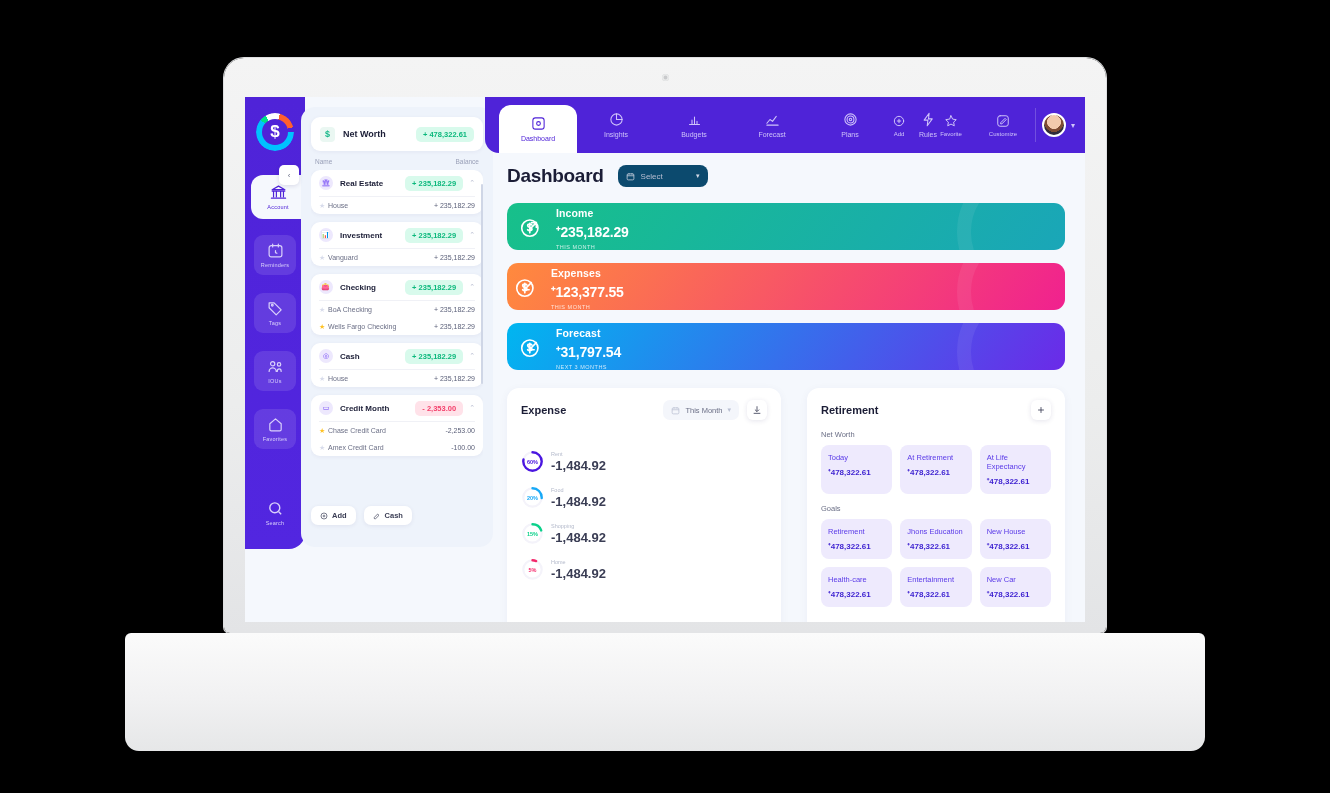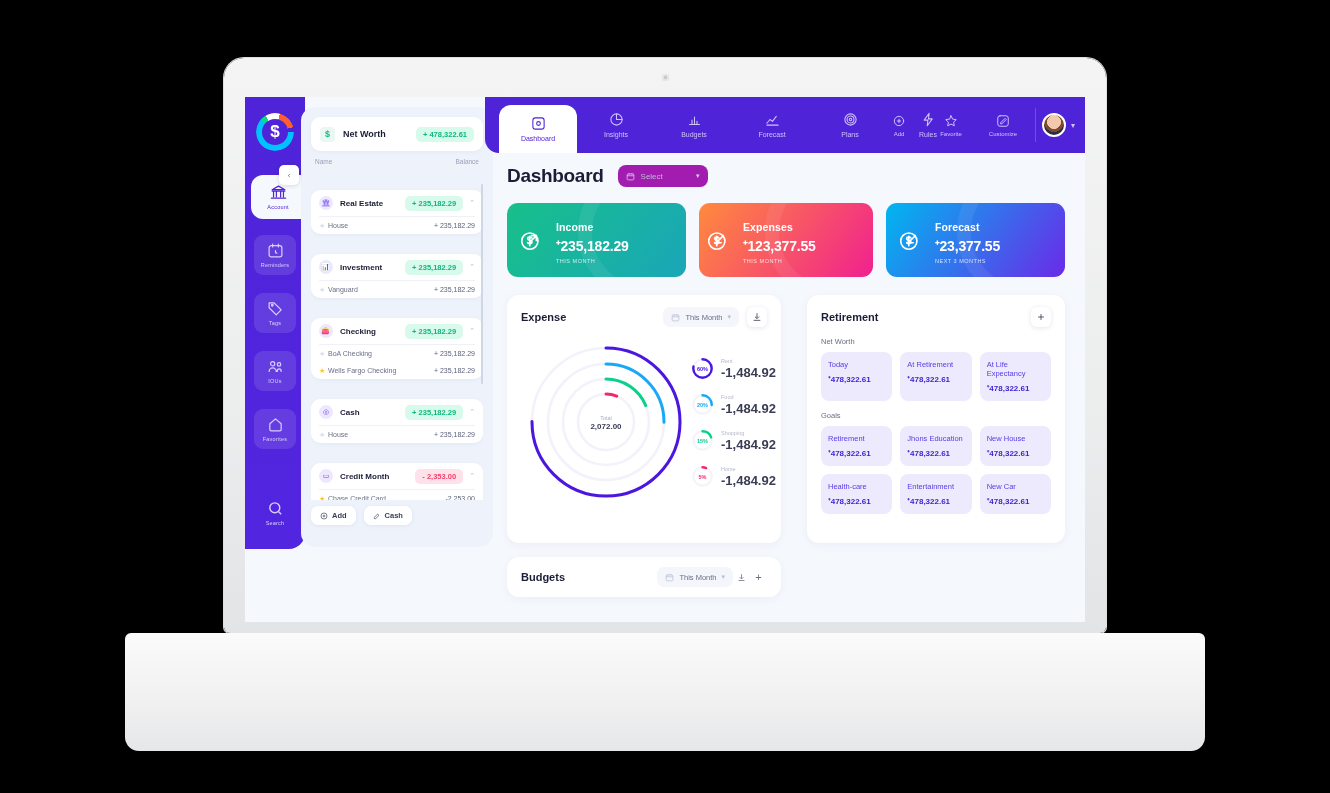--- a/index.html
+++ b/index.html
@@ -106,21 +106,21 @@
   .pill-pos { background:#d8faec; color:#0bb87c; font-size:7.5px; font-weight:bold;
     padding: 3px 7px; border-radius: 5px; }
   .pill-neg { background:#ffe2e9; color:#f43f6a; font-size:7.5px; font-weight:bold;
     padding: 3px 7px; border-radius: 5px; }
 
   .col-head { display:flex; justify-content:space-between; padding: 7px 4px 5px; }
   .col-head span { font-size: 6.5px; color: #9aa0b8; }
 
   .acct-scroll { height: 330px; overflow: hidden; position: relative; }
   .acct-card { background:#fff; border-radius: 9px; margin-bottom: 8px;
-    box-shadow: 0 1px 4px rgba(45,35,100,.06); overflow: hidden; margin-top: 20px; }
+    box-shadow: 0 1px 4px rgba(45,35,100,.06); overflow: hidden; }
   .acct-head { display:flex; align-items:center; height: 26px; padding: 0 8px; }
   .acct-ico { width: 14px; height: 14px; border-radius: 50%; background:#ede8fd;
     color:#6b3df5; display:flex; align-items:center; justify-content:center; font-size: 7px; }
   .acct-name { font-size: 8px; font-weight: bold; color:#1b1d36; margin-left: 7px; flex: 1; }
   .caret { font-size: 7px; color:#b7bcd0; margin-left: 6px; }
   .acct-sep { height: 1px; background: #f0f1f6; margin: 0 8px; }
   .acct-row { display:flex; align-items:center; height: 17px; padding: 0 8px; }
   .star { font-size: 7px; color:#d8dceb; width: 9px; }
   .star.on { color:#ffc224; }
   .acct-row .rn { font-size: 7px; color:#6b6f86; flex: 1; }
@@ -154,26 +154,26 @@
   .tr-item .lbl { font-size: 6px; }
   .tr-div { width:1px; height: 34px; background: rgba(255,255,255,.2); margin: 0 6px; }
   .avatar { width: 24px; height: 24px; border-radius: 50%;
     background: radial-gradient(circle at 50% 35%, #f2c9ad 0 42%, #7d4b33 43% 60%, #2f2b3c 61%);
     border: 2px solid #fff; }
   .av-caret { color:#cfc3fa; font-size: 8px; margin-left: 5px; }
 
   .page { padding: 12px 20px 0 22px; }
   .page-head { display:flex; align-items:center; gap: 14px; }
   .page-title { font-size: 19px; font-weight: bold; color: #1b1d36; letter-spacing:-.3px; }
-  .select-box { background:#a21caf; border-radius: 8px; height: 22px; width: 90px;
+  .select-box { background:#0c4a6e; border-radius: 8px; height: 22px; width: 90px;
     display:flex; align-items:center; padding: 0 8px; gap: 6px; }
   .select-box .lbl { font-size: 8px; color:#b9bfd2; flex:1; }
 
   
-  .kpis { display:flex; gap: 13px; margin-top: 16px; }
+  .kpis { display:flex; gap: 13px; margin-top: 16px; flex-direction: column; }
   .kpi { flex:1; height: 74px; border-radius: 11px; position: relative;
     display:flex; align-items:center; padding: 0 12px; gap: 11px; overflow:hidden; }
   .kpi::after { content:""; position:absolute; right:-30px; top:-40px; width:110px; height:110px;
     border-radius:50%; border: 14px solid rgba(255,255,255,.07); }
   .kpi .cico { width: 26px; height: 26px; flex: 0 0 26px; position: relative; z-index:1; }
   .kpi .ktxt { position:relative; z-index:1; }
   .kpi .kname { color:#fff; font-size: 10.5px; font-weight: bold; letter-spacing:.1px; }
   .kpi .kval { color:#fff; font-size: 14px; font-weight: bold; margin-top: 1px; letter-spacing:-.2px; }
   .kpi .ksub { color: rgba(255,255,255,.78); font-size: 5.5px; margin-top: 3px; letter-spacing:.5px; }
 
@@ -544,21 +544,21 @@
                 <span class="ktxt"><span class="kname">Expenses</span><span class="kval" style="display:block">⁺123,377.55</span><span class="ksub" style="display:block">THIS MONTH</span></span>
               </div>
               <div class="kpi" style="background: linear-gradient(125deg, rgb(0, 182, 240) 0%, rgb(107, 42, 232) 100%);">
                 <span class="cico">
                   <svg viewBox="0 0 24 24" fill="none" stroke="#fff" stroke-width="1.5" stroke-linecap="round">
                     <circle cx="10" cy="13" r="7.5"></circle>
                     <path d="M12 10.3c-.4-.6-1.2-.9-2-.9-1.1 0-2 .6-2 1.5s.9 1.3 2 1.5 2 .6 2 1.5-.9 1.5-2 1.5c-.8 0-1.6-.3-2-.9M10 8.6v8.8"></path>
                     <path d="M16 8l-6.5 6.5M14 14.5H9.5V10"></path>
                   </svg>
                 </span>
-                <span class="ktxt"><span class="kname">Forecast</span><span class="kval" style="display:block">⁺23,377.55</span><span class="ksub" style="display:block">NEXT 3 MONTHS</span></span>
+                <span class="ktxt"><span class="kname">Forecast</span><span class="kval" style="display:block">⁺31,797.54</span><span class="ksub" style="display:block">NEXT 3 MONTHS</span></span>
               </div>
             </div>
 
           <div class="panels">
 
             <div class="panel p-expense">
               <div class="p-head">
                 <span class="p-title">Expense</span>
                 <span class="chip">
                   <span>
@@ -572,36 +572,20 @@
                 </span>
                 <span class="icon-btn">
                   <span>
                     <svg width="10" height="10" viewBox="0 0 24 24" fill="none" stroke="#3a3d54" stroke-width="2">
                         <path d="M12 3v12M7 11l5 5 5-5M4 20h16"></path>
                       </svg>
                   </span>
                 </span>
               </div>
               <div class="chart-wrap">
-                <div class="donut">
-                  <svg id="donut-svg" width="170" height="175" viewBox="0 0 170 175">
-                      <circle cx="85" cy="87" r="74" fill="none" stroke="#f3f2fa" stroke-width="2.6"></circle>
-                      <circle cx="85" cy="87" r="74" fill="none" stroke="#4a16e0" stroke-width="3" stroke-linecap="round" stroke-dasharray="348.71678454846705 464.9557127312894" transform="rotate(-90 85 87)"></circle>
-                      <circle cx="85" cy="87" r="58" fill="none" stroke="#f3f2fa" stroke-width="2.6"></circle>
-                      <circle cx="85" cy="87" r="58" fill="none" stroke="#17a9f7" stroke-width="3" stroke-linecap="round" stroke-dasharray="91.106186954104 364.424747816416" transform="rotate(-90 85 87)"></circle>
-                      <circle cx="85" cy="87" r="43" fill="none" stroke="#f3f2fa" stroke-width="2.6"></circle>
-                      <circle cx="85" cy="87" r="43" fill="none" stroke="#0ad18a" stroke-width="3" stroke-linecap="round" stroke-dasharray="50.65818153913541 270.1769682087222" transform="rotate(-90 85 87)"></circle>
-                      <circle cx="85" cy="87" r="28" fill="none" stroke="#f3f2fa" stroke-width="2.6"></circle>
-                      <circle cx="85" cy="87" r="28" fill="none" stroke="#f4276a" stroke-width="3" stroke-linecap="round" stroke-dasharray="10.995574287564276 175.92918860102841" transform="rotate(-90 85 87)"></circle>
-                    </svg>
-                  <div class="ctr">
-                    <div class="l">Total</div>
-                    <div class="v">2,072.00</div>
-                  </div>
-                </div>
                 <div class="legend" id="legend">
                     <div class="lg-row">
                       <span class="lg-ring">
                         <svg width="23" height="23" viewBox="0 0 23 23">
                           <circle cx="11.5" cy="11.5" r="9.2" fill="none" stroke="#f4f3fa" stroke-width="2.2"></circle>
                           <circle cx="11.5" cy="11.5" r="9.2" fill="none" stroke="#4a16e0" stroke-width="2.4" stroke-linecap="round" stroke-dasharray="45.088137764320706 57.805304826052186" transform="rotate(-90 11.5 11.5)"></circle>
                         </svg>
                         <span class="pc" style="color:#4a16e0">60%</span>
                       </span>
                       <span class="lg-txt">

